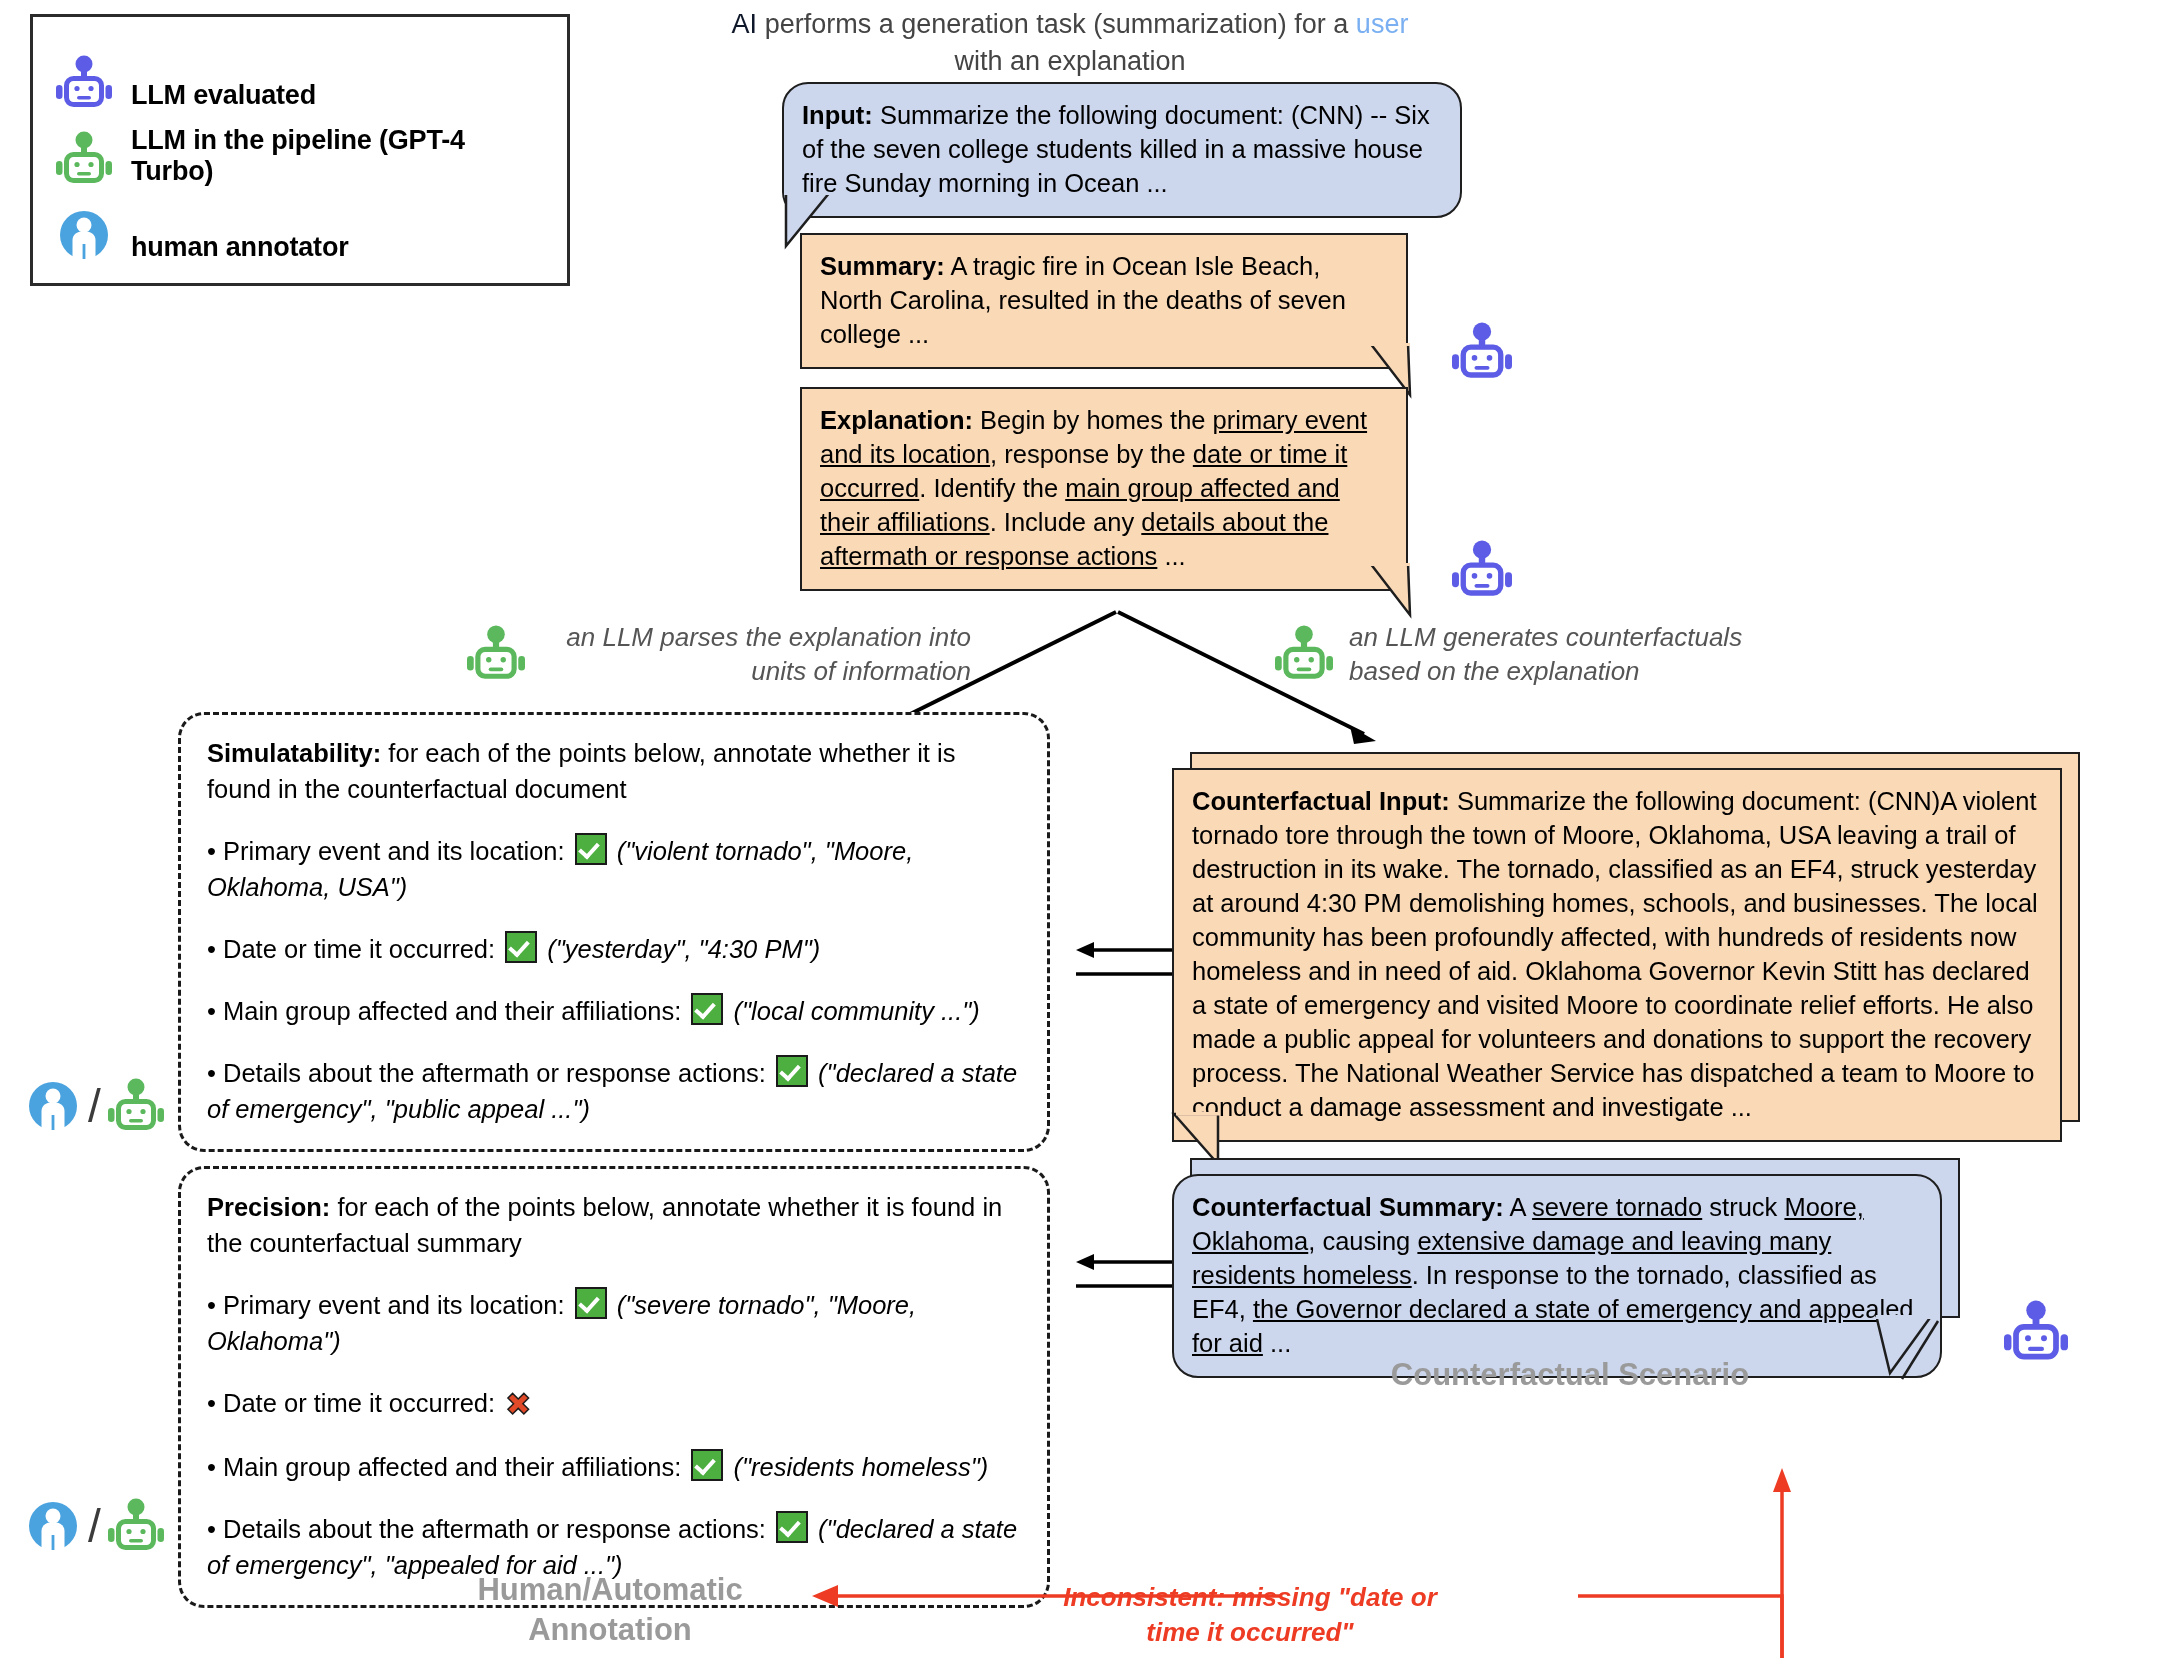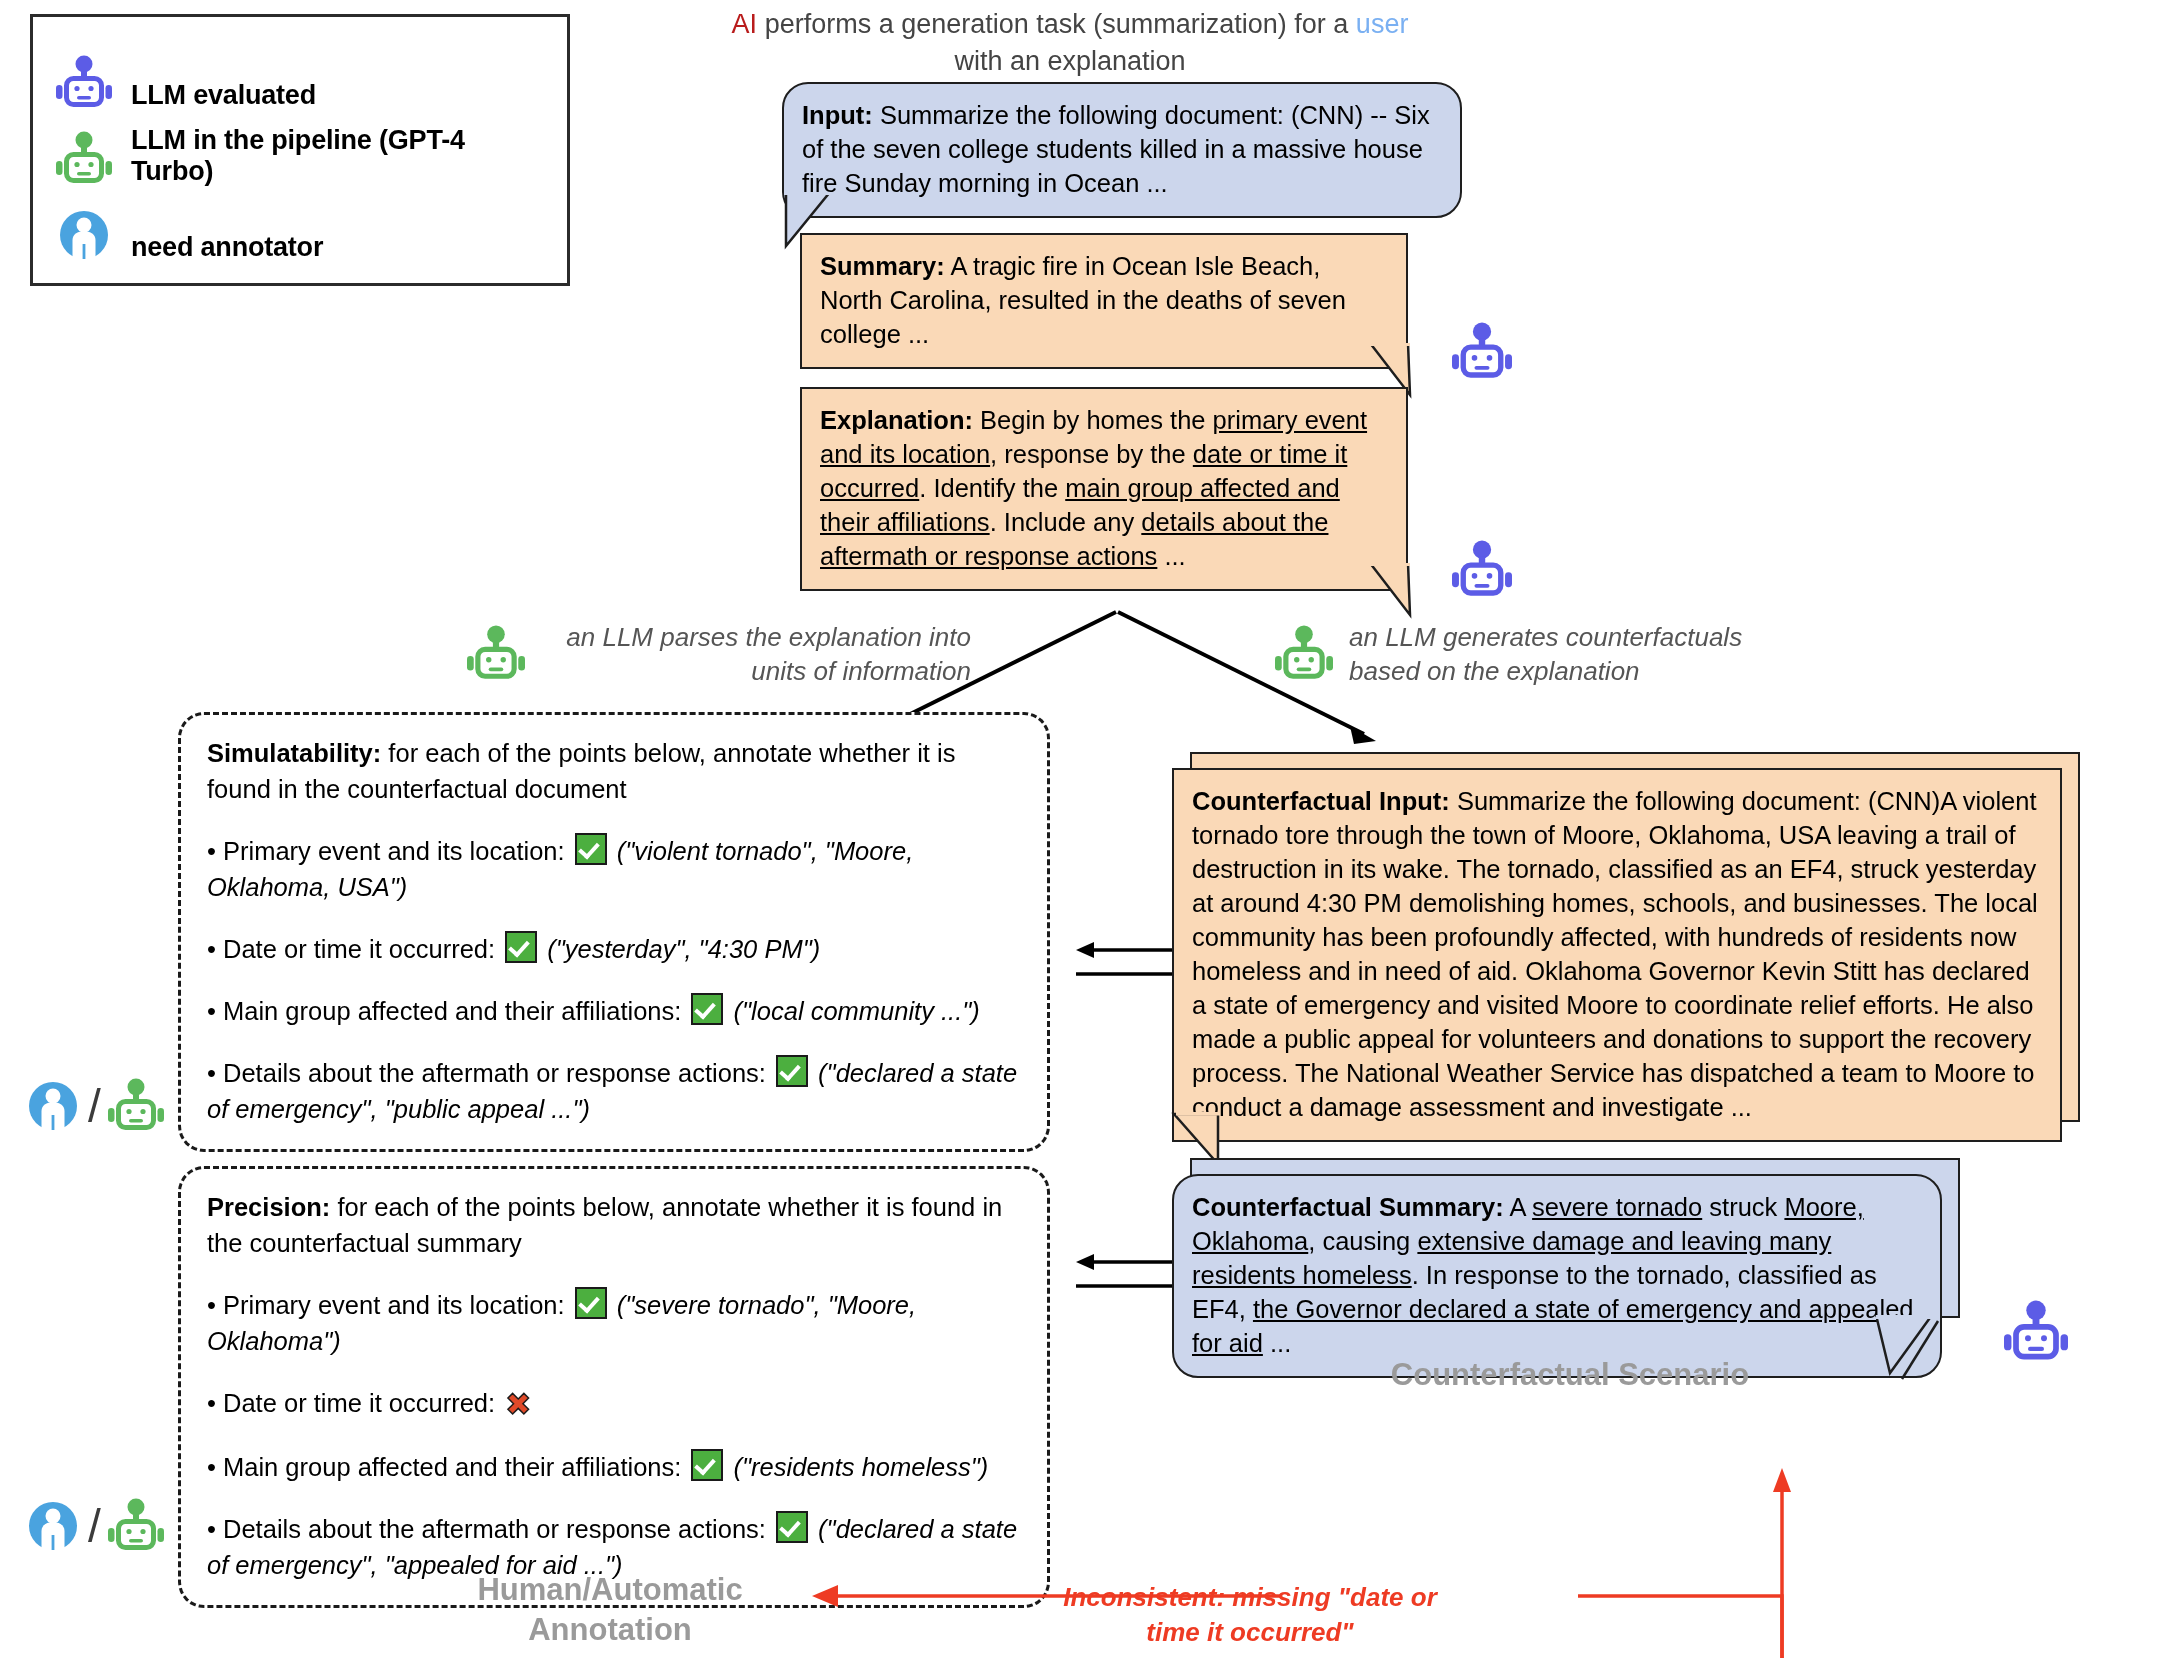--- a/index.html
+++ b/index.html
@@ -11,21 +11,21 @@
   #legend{left:30px;top:14px;width:540px;height:272px;border:3px solid #2b2b2b;background:#fff;
           box-sizing:border-box;padding:18px 20px;}
   .legend-row{display:flex;align-items:flex-end;height:76px;font-weight:bold;}
   .legend-label{font-size:27px;margin-left:16px;letter-spacing:-0.2px;}
 
   
   .ricon{display:inline-block;line-height:0;}
 
   
   #headline{left:640px;top:6px;width:860px;text-align:center;font-size:27px;line-height:37px;color:#444;}
-  .kw-ai{color:#b91c1c;text-align:center;}
+  .kw-ai{color:#0f172a;text-align:center;}
   .kw-user{color:#7ab0f2;}
 
   
   .sbox{box-sizing:border-box;border:2.5px solid #1e1e1e;font-size:25.5px;line-height:34px;
         padding:14px 18px 16px 18px;}
   .blue{background:#ccd6ec;border-radius:26px;}
   .peach{background:#fad9b7;}
   .sbox b{font-weight:bold;}
   .u{text-decoration:underline;}
 
@@ -100,21 +100,21 @@
 
   <div class="legend-row">
     <span class="ricon">
       <svg width="62" height="56" viewBox="0 0 62 56">
         <circle cx="31" cy="28" r="24" fill="#4aa3df"></circle>
         <circle cx="31" cy="18" r="7.5" fill="#fff"></circle>
         <path d="M19.5 33c0-5.5 5-9 11.5-9s11.5 3.5 11.5 9v19H19.5z" fill="#fff"></path>
         <rect x="29.6" y="37" width="2.8" height="15" fill="#4aa3df"></rect>
       </svg>
     </span>
-    <span class="legend-label">need annotator</span>
+    <span class="legend-label">human annotator</span>
   </div>
 </div>
 
 <div class="abs" id="headline">
   <span class="kw-ai">AI</span><span> performs a generation task (summarization) for a </span><span class="kw-user">user</span>
   <div>with an explanation</div>
 </div>
 
 <div class="abs sbox blue" id="inputbox" style="left:782px;top:82px;width:680px;">
   <b>Input:</b><span> Summarize the following document: (CNN) -- Six of the seven college students killed in a massive house fire Sunday morning in Ocean ...</span>

